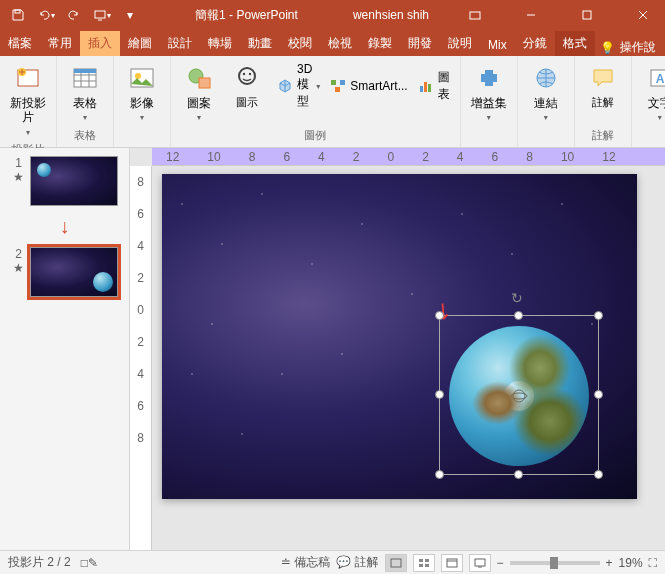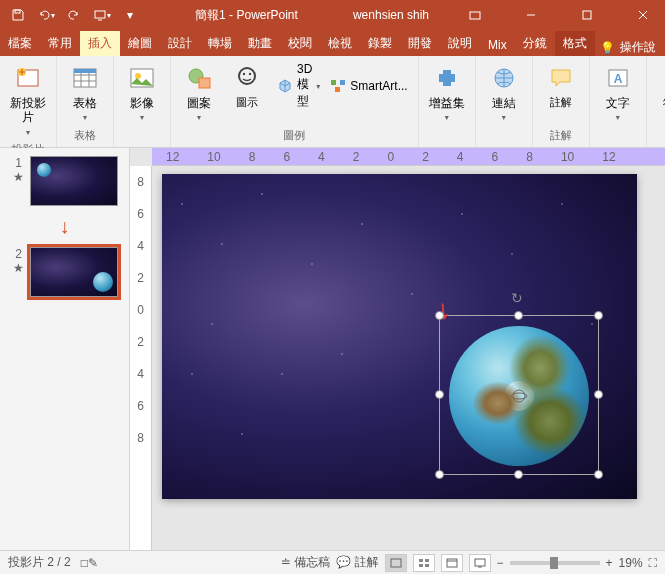--- a/index.html
+++ b/index.html
@@ -6,21 +6,21 @@
 body{width:665px;height:574px;background:#fff;overflow:hidden;display:flex;flex-direction:column}
 .titlebar{height:30px;background:#B7472A;display:flex;align-items:center;color:#fff}
 .qat{display:flex;align-items:center;gap:4px;padding:0 6px}
 .qat-btn{width:24px;height:24px;display:flex;align-items:center;justify-content:center;cursor:pointer}
 .title-center{flex:1;text-align:center;font-size:12px}
 .title-right{display:flex;align-items:center;gap:20px;padding-right:4px}
 .win-btn{width:36px;height:30px;display:flex;align-items:center;justify-content:center;cursor:pointer}
 .username{padding:0 8px}
 .tabs{height:26px;background:#B7472A;display:flex;align-items:flex-end;}
 .tab{padding:4px 8px;color:#fff;cursor:pointer;font-size:12px}
-.tab.active{background:#fef9c3;color:#B7472A}
+.tab.active{background:#fdba74;color:#B7472A}
 .tab.fmt{background:#A63B21}
 .tell{display:flex;align-items:center;color:#fff;padding:0 6px;gap:4px}
 .ribbon{height:92px;background:#F1F1F1;border-bottom:1px solid #D4D4D4;display:flex}
 .group{display:flex;flex-direction:column;align-items:center;border-right:1px solid #E1E1E1;padding:4px 6px 2px}
 .group-content{flex:1;display:flex;align-items:flex-start;gap:4px}
 .group-label{font-size:11px;color:#666;padding:2px 0}
 .big-btn{display:flex;flex-direction:column;align-items:center;gap:2px;padding:2px 4px;cursor:pointer;min-width:44px}
 .big-btn .icon{width:32px;height:32px;display:flex;align-items:center;justify-content:center}
 .big-btn .lbl{font-size:11px;text-align:center;line-height:1.2}
 .small-stack{display:flex;flex-direction:row;gap:2px}
@@ -223,20 +223,30 @@
         <div class="small-btn">
             <span class="icon">
               <svg width="16" height="16">
                 <rect x="1" y="2" width="5" height="5" fill="#70AD47"></rect>
                 <rect x="10" y="2" width="5" height="5" fill="#5B9BD5"></rect>
                 <rect x="5" y="9" width="5" height="5" fill="#ED7D31"></rect>
               </svg>
             </span>
             <span>SmartArt...</span>
           </div>
+        <div class="small-btn">
+            <span class="icon">
+              <svg width="16" height="16">
+                <rect x="2" y="8" width="3" height="6" fill="#5B9BD5"></rect>
+                <rect x="6" y="4" width="3" height="10" fill="#ED7D31"></rect>
+                <rect x="10" y="6" width="3" height="8" fill="#70AD47"></rect>
+              </svg>
+            </span>
+            <span>圖表</span>
+          </div>
       </div>
     </div>
     <div class="group-label">圖例</div>
   </div>
   <div class="group">
     <div class="group-content">
       <div class="big-btn">
         <div class="icon">
             <svg width="28" height="28">
               <path d="M10 6h8v4h4v8h-4v4h-8v-4H6v-8h4z" fill="#5B9BD5"></path>

